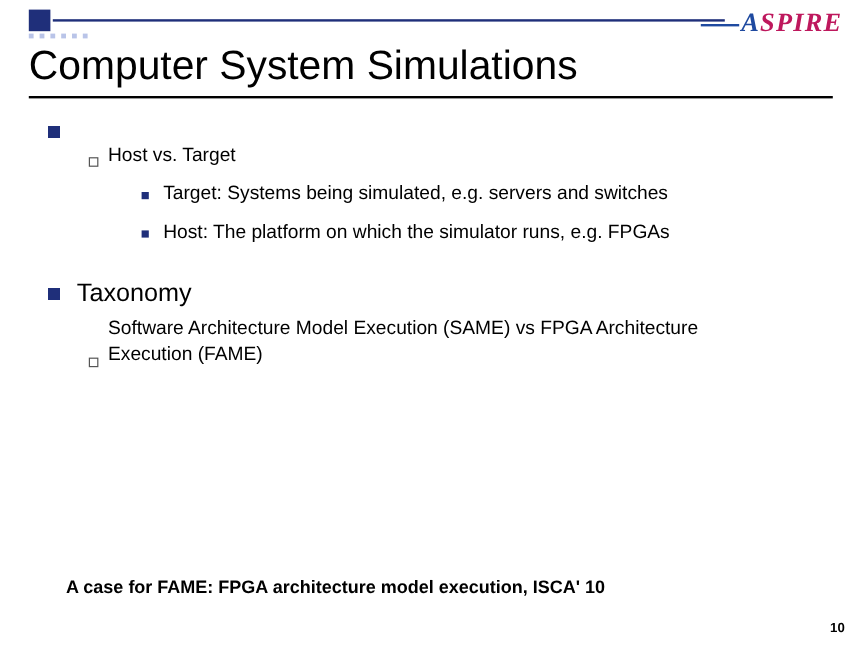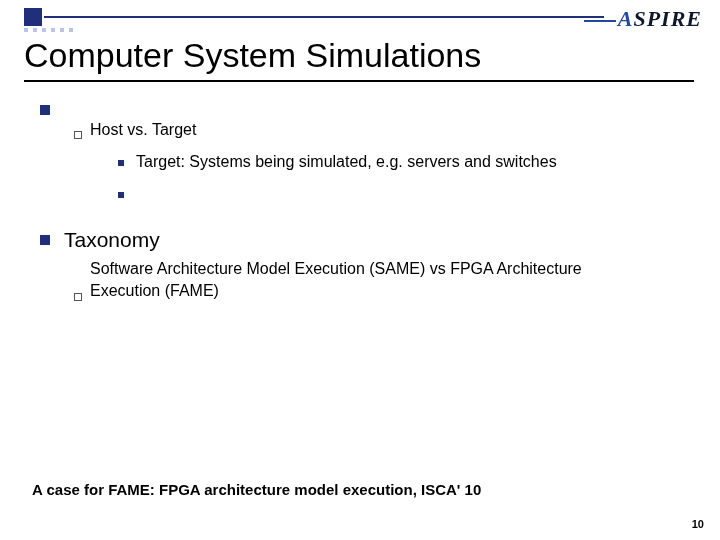--- a/index.html
+++ b/index.html
@@ -45,21 +45,21 @@
     position: absolute;
     top: 6px;
     right: 18px;
     font-family: "Times New Roman", serif;
     font-size: 22px;
     font-style: italic;
     font-weight: bold;
     letter-spacing: 1px;
   }
   .logo .a1 { color: #1f4aa0; }
-  .logo .rest { color: #0f172a; }
+  .logo .rest { color: #be185d; }
   .logo .dash {
     display: inline-block;
     width: 32px;
     height: 2px;
     background: #1f4aa0;
     vertical-align: middle;
     margin-right: 2px;
   }
   .title {
     position: absolute;
@@ -143,21 +143,21 @@
     margin-top: 6px;
   }
   .l2b-text {
     font-size: 16px;
     line-height: 1.35;
     max-width: 560px;
   }
   .footnote {
     position: absolute;
     bottom: 42px;
-    left: 32px;
+    left: 55px;
     font-family: Arial, sans-serif;
     font-size: 15px;
     font-weight: bold;
     color: #000;
   }
   .pagenum {
     position: absolute;
     bottom: 10px;
     right: 16px;
     font-family: Arial, sans-serif;
@@ -200,20 +200,21 @@
     <div class="l2-text">Host vs. Target</div>
   </div>
 
   <div class="l3">
     <div class="b-small"></div>
     <div class="l3-text">Target: Systems being simulated, e.g. servers and switches</div>
   </div>
 
   <div class="l3">
     <div class="b-small"></div>
+    <div class="l3-text">Host: The platform on which the simulator runs, e.g. FPGAs</div>
   </div>
 
   <div class="section2">
     <div class="l1">
       <div class="b-square"></div>
       <div class="l1-text">Taxonomy</div>
     </div>
 
     <div class="l2b">
       <div class="b-hollow"></div>

